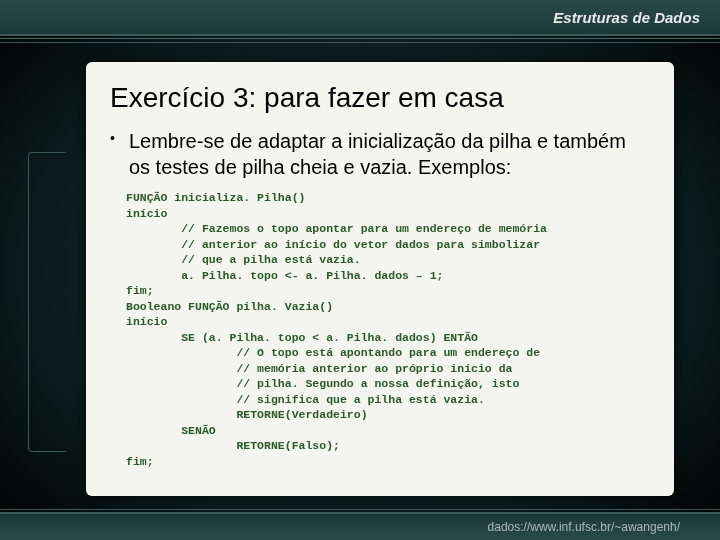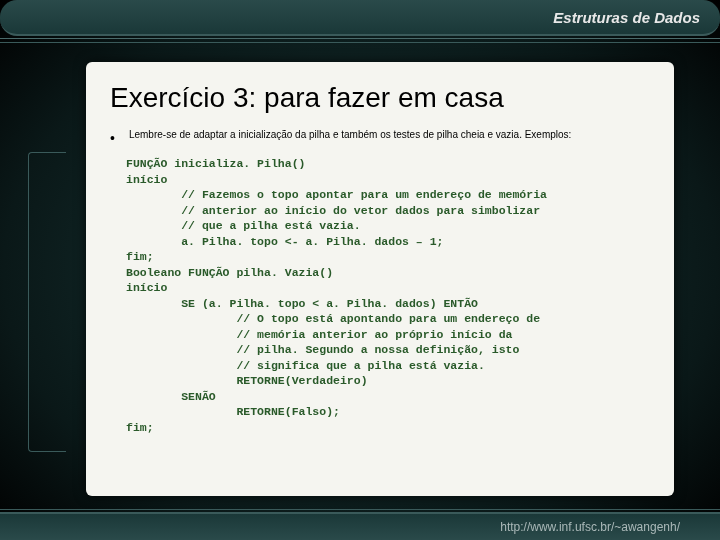--- a/index.html
+++ b/index.html
@@ -12,21 +12,20 @@
     position: relative;
   }
   .header {
     height: 36px;
     background: linear-gradient(to bottom, #2a4a4a 0%, #1a3838 100%);
     border-bottom: 2px solid #3a5a5a;
     display: flex;
     align-items: center;
     justify-content: flex-end;
     padding-right: 20px;
-    border-radius: 17px;
   }
   .header-title {
     color: #e8e8e8;
     font-size: 15px;
     font-weight: bold;
     font-style: italic;
   }
   .header-line {
     position: absolute;
     top: 38px;
@@ -65,21 +64,21 @@
     align-items: flex-start;
     margin-bottom: 10px;
   }
   .bullet {
     font-size: 14px;
     color: #000;
     margin-right: 14px;
     margin-top: 2px;
   }
   .bullet-text {
-    font-size: 10px;
+    font-size: 20px;
     color: #000;
     line-height: 1.3;
   }
   .code-block {
     margin-left: 16px;
     margin-top: 6px;
     font-family: 'Courier New', monospace;
     font-size: 11.5px;
     font-weight: bold;
     color: #2a5a2a;
@@ -155,14 +154,14 @@
                 // pilha. Segundo a nossa definição, isto
                 // significa que a pilha está vazia.
                 RETORNE(Verdadeiro)
         SENÃO
                 RETORNE(Falso);
 fim;</div>
 </div>
 
 <div class="footer-line"></div>
 <div class="footer">
-  <div class="footer-url">http://www.inf.ufsc.br/~awangenh/</div>
+  <div class="footer-url">dados://www.inf.ufsc.br/~awangenh/</div>
 </div>
 
 </body></html>

